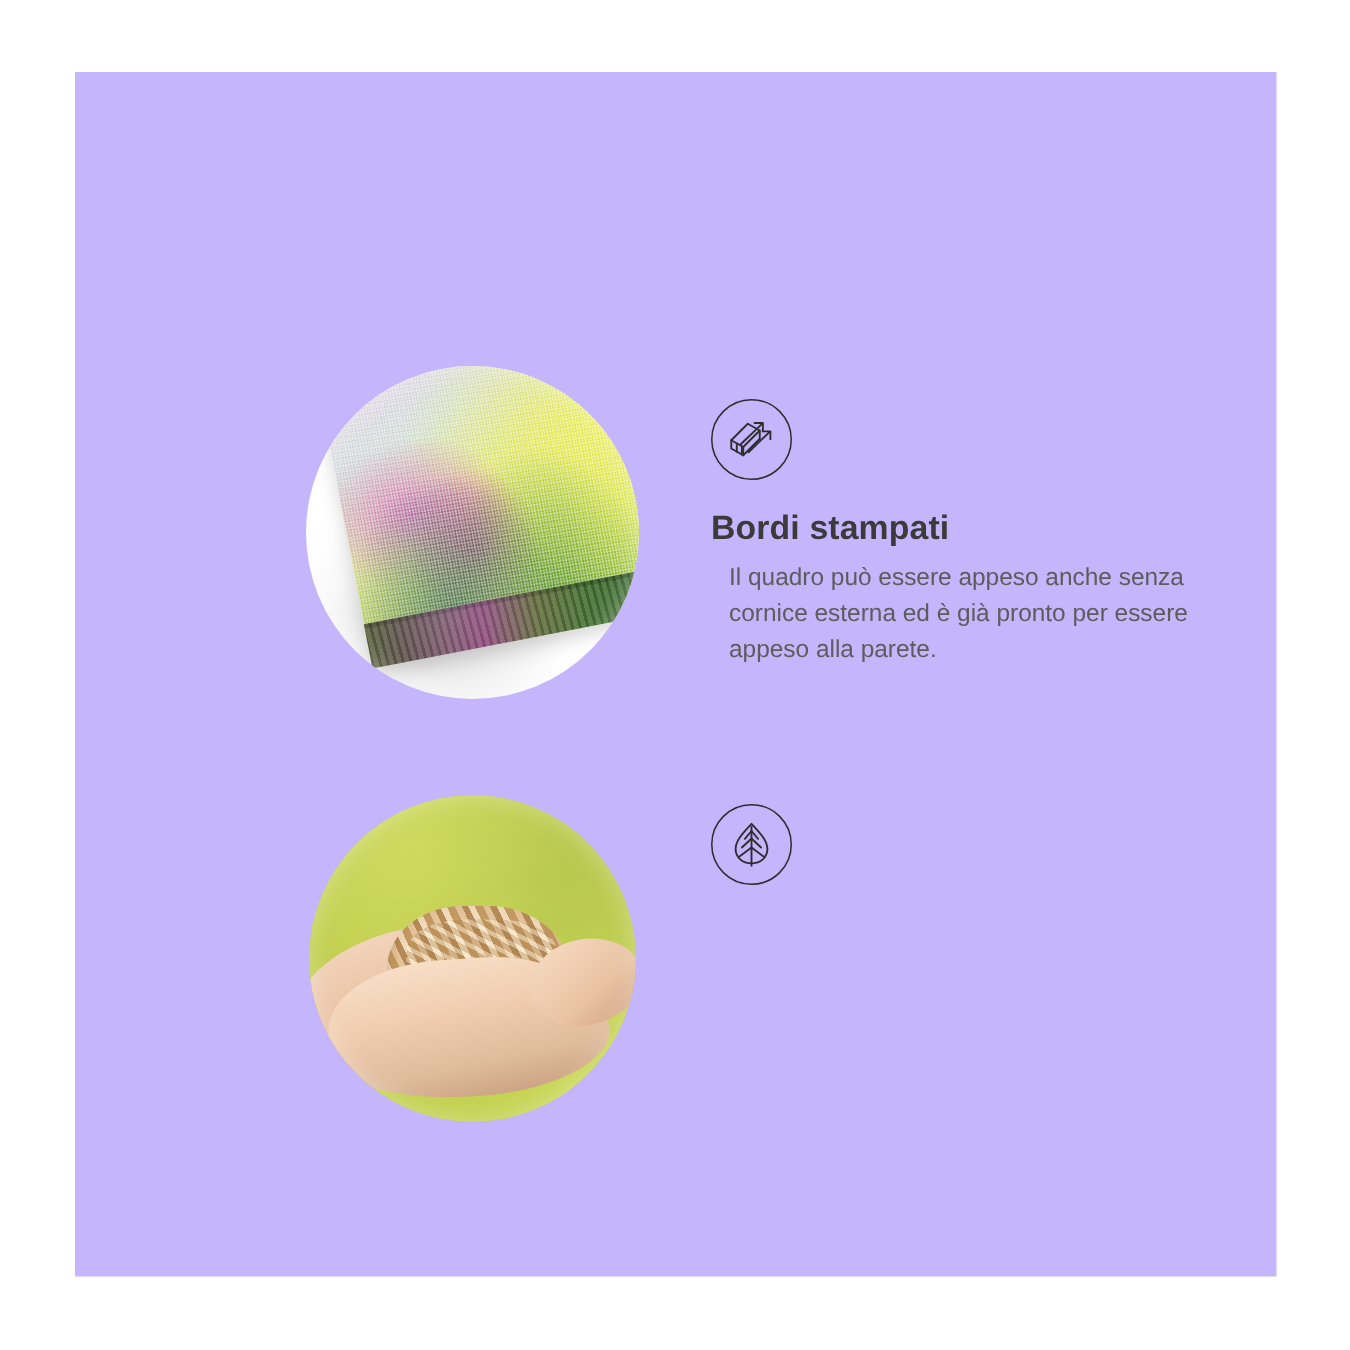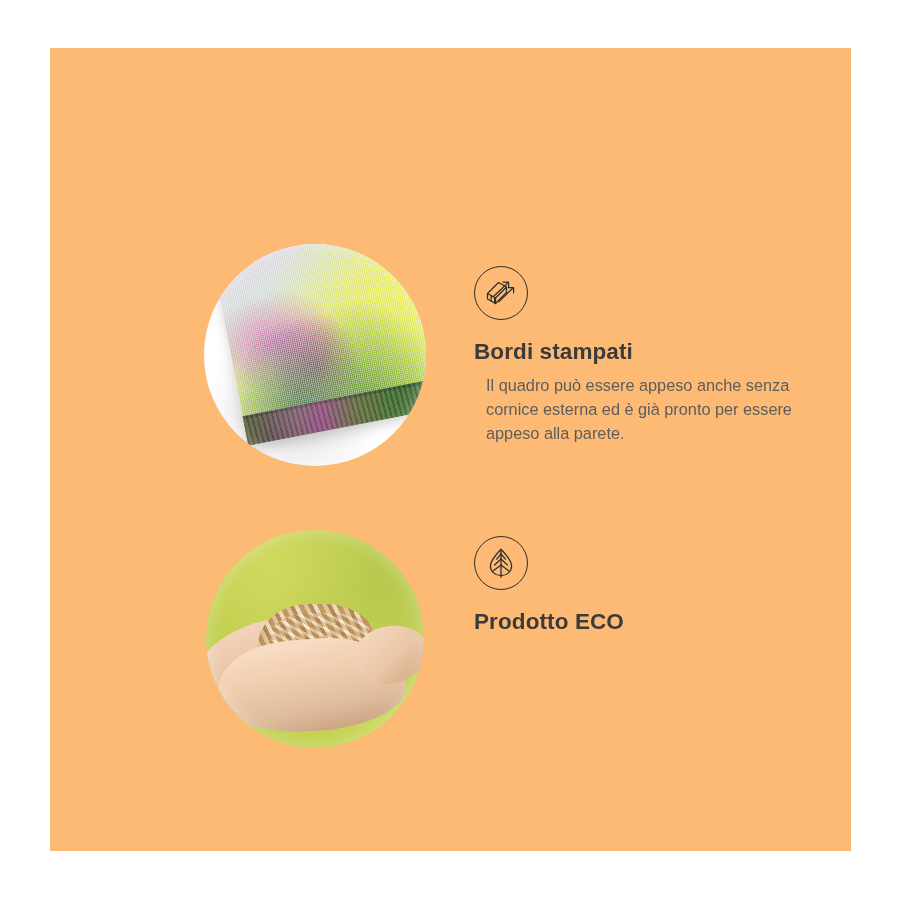--- a/index.html
+++ b/index.html
@@ -21,21 +21,21 @@
     height: 900px;
     background: #ffffff;
     overflow: hidden;
   }
   .panel {
     position: absolute;
     left: 50px;
     top: 48px;
     width: 801px;
     height: 803px;
-    background: #fdba74;
+    background: #c4b5fd;
   }
 
   
   .feature {
     position: absolute;
   }
   .feature-media {
     position: absolute;
     border-radius: 50%;
     overflow: hidden;
@@ -287,19 +287,18 @@
               <line x1="17" y1="13.0" x2="10.6" y2="19.0"></line>
               <line x1="17" y1="13.0" x2="23.4" y2="19.0"></line>
               <line x1="17" y1="19.0" x2="9.0" y2="25.0"></line>
               <line x1="17" y1="19.0" x2="25.0" y2="25.0"></line>
               <line x1="17" y1="8.0" x2="12.6" y2="13.2"></line>
               <line x1="17" y1="8.0" x2="21.4" y2="13.2"></line>
             </g>
           </svg>
         </div>
 
-        <h2 class="feature-title" style="margin-top:18px;">Prodotto ECO</h2>
 
       </div>
     </div>
 
   </div>
 </div>
 
 </body></html>

